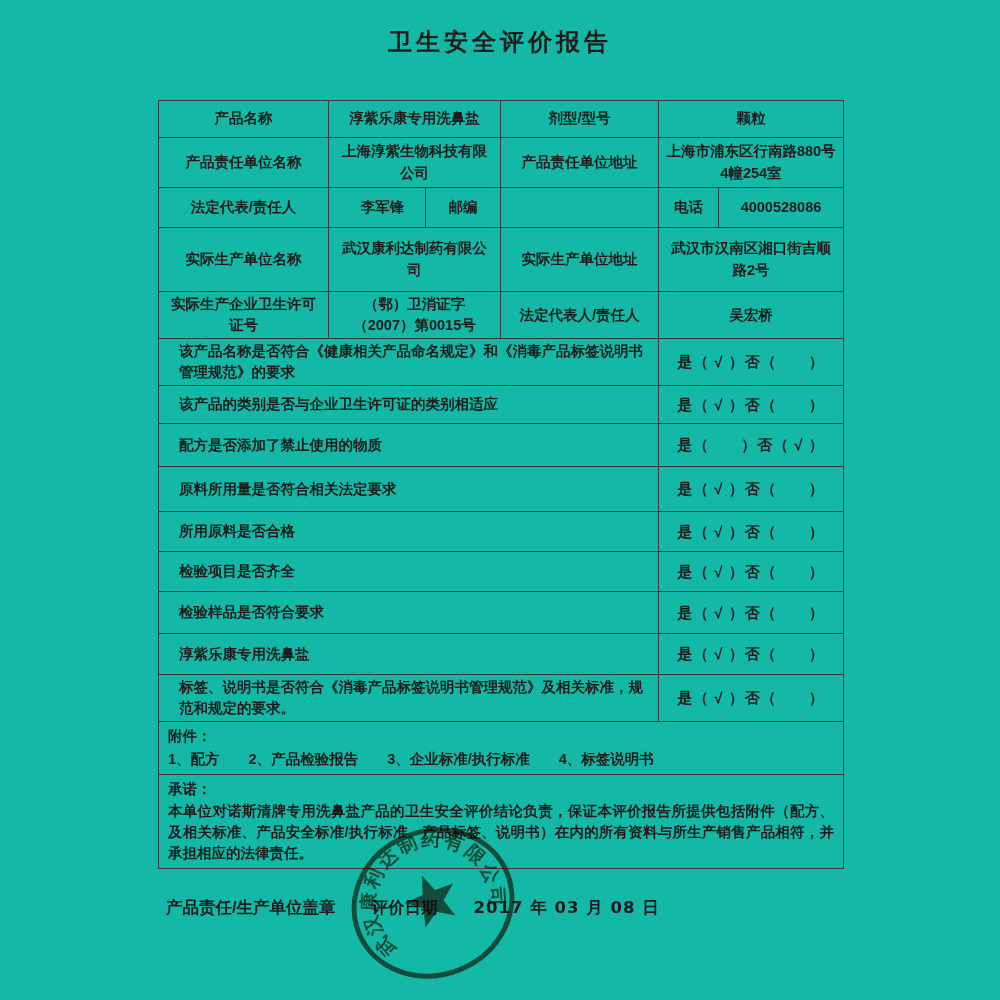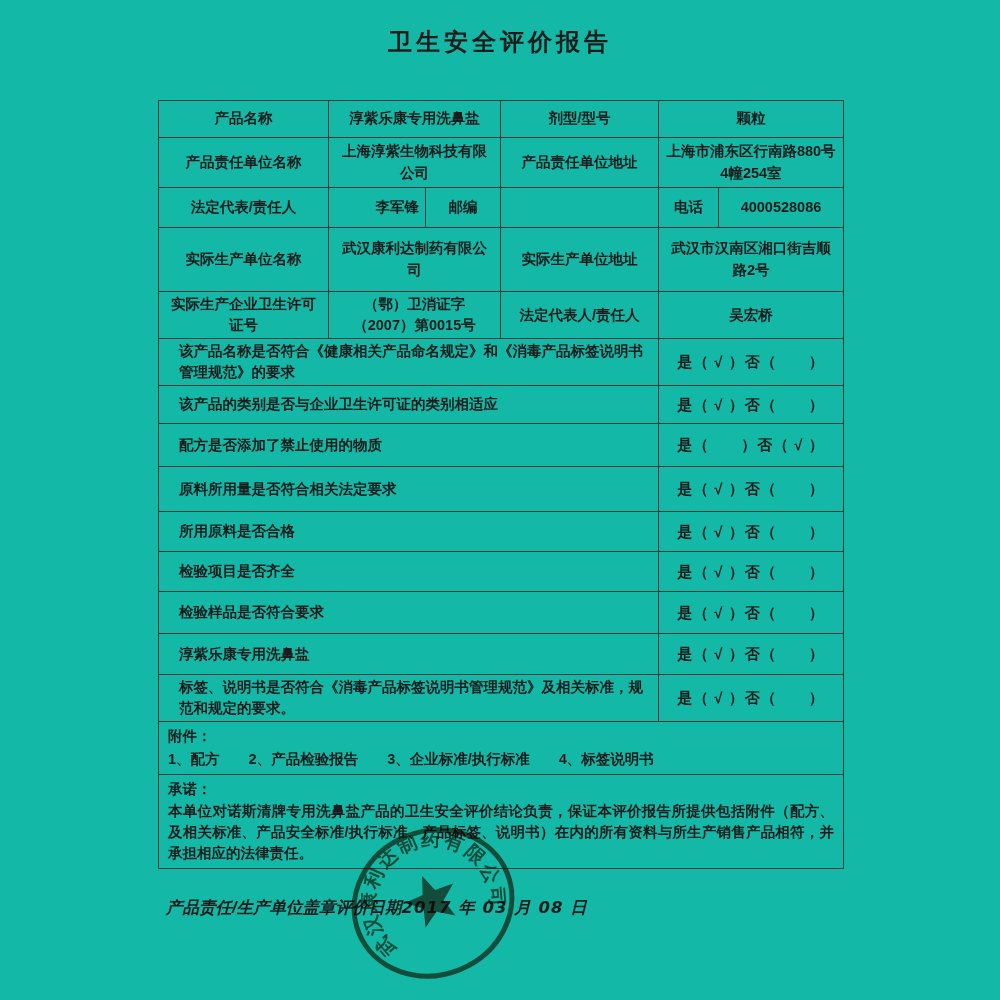--- a/index.html
+++ b/index.html
@@ -61,24 +61,24 @@
     vertical-align: top;
   }
   .attach-items { margin-top: 2px; }
   .promise-text { margin-top: 1px; text-align: justify; }
   .footer-line {
     position: absolute;
     left: 166px;
     top: 897px;
     display: flex;
     align-items: flex-start;
+    gap: 36px;
     font-size: 16.5px;
     font-weight: bold;
     white-space: nowrap;
-    font-style: italic;
   }
   .footer-line .date-value {
     font-family: "DejaVu Sans", sans-serif;
     font-size: 16.5px;
     letter-spacing: 1px;
   }
   .seal {
     position: absolute;
     left: 347px;
     top: 824px;
@@ -118,21 +118,21 @@
         <td colspan="2">颗粒</td>
       </tr>
       <tr style="height:50px">
         <td>产品责任单位名称</td>
         <td colspan="2">上海淳紫生物科技有限公司</td>
         <td>产品责任单位地址</td>
         <td colspan="2" style="text-align:center;">上海市浦东区行南路880号4幢254室</td>
       </tr>
       <tr style="height:40px">
         <td>法定代表/责任人</td>
-        <td style="text-align:right;padding-left:17px">李军锋</td>
+        <td style="text-align:center;padding-left:17px">李军锋</td>
         <td>邮编</td>
         <td></td>
         <td>电话</td>
         <td>4000528086</td>
       </tr>
       <tr style="height:64px">
         <td>实际生产单位名称</td>
         <td colspan="2">武汉康利达制药有限公司</td>
         <td>实际生产单位地址</td>
         <td colspan="2">武汉市汉南区湘口街吉顺路2号</td>

